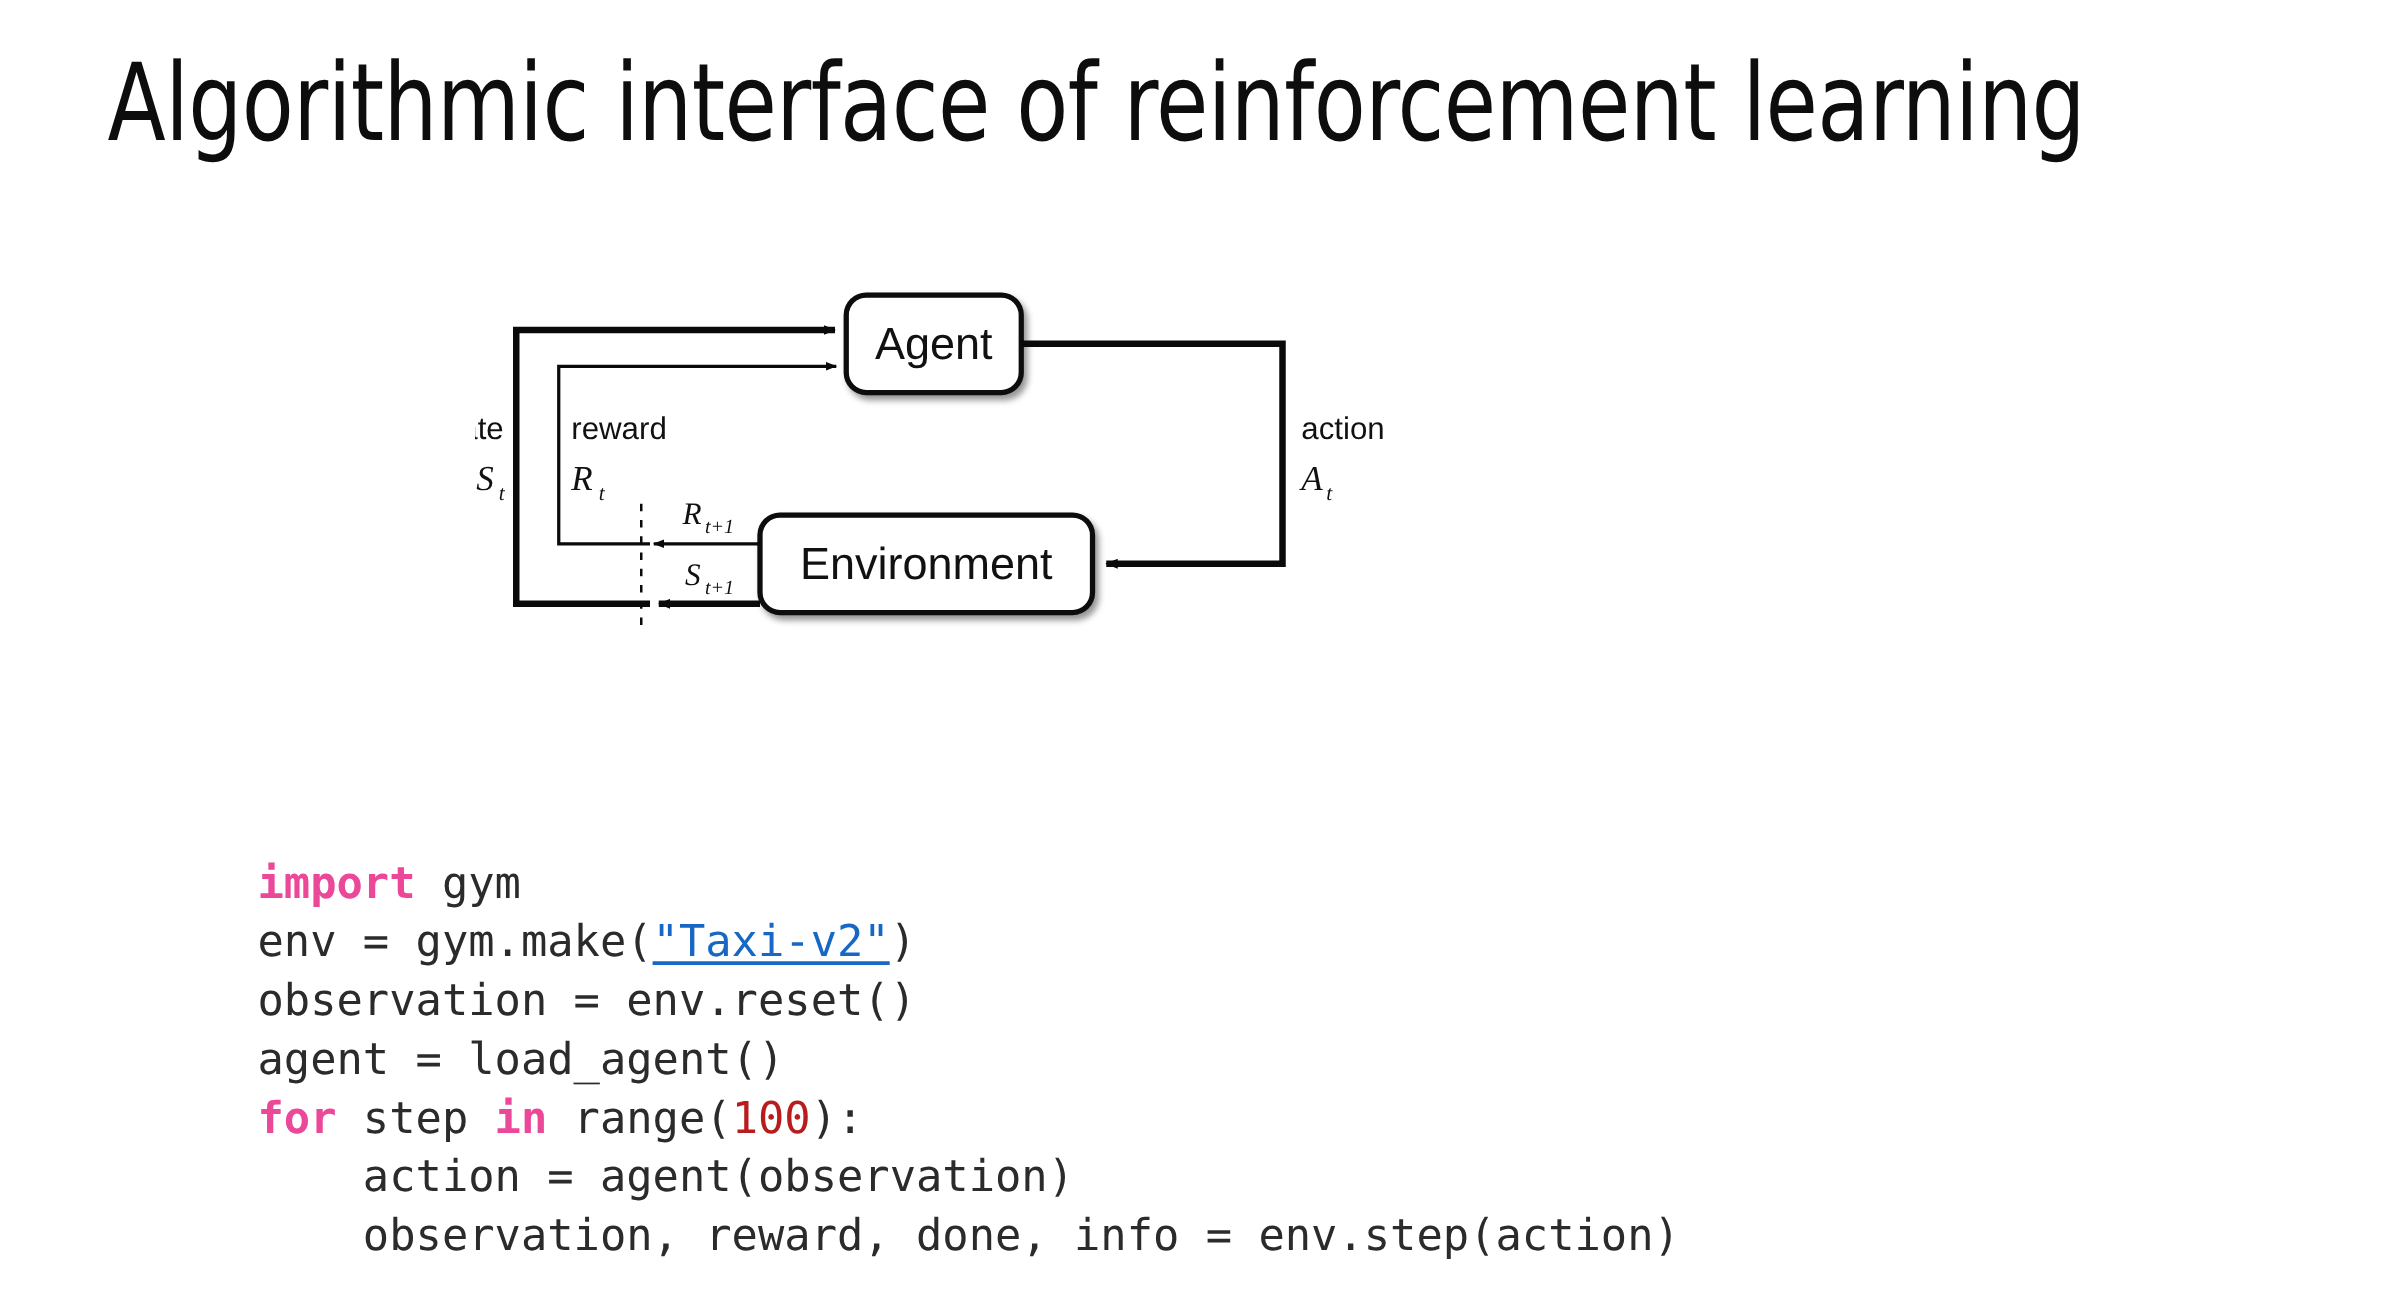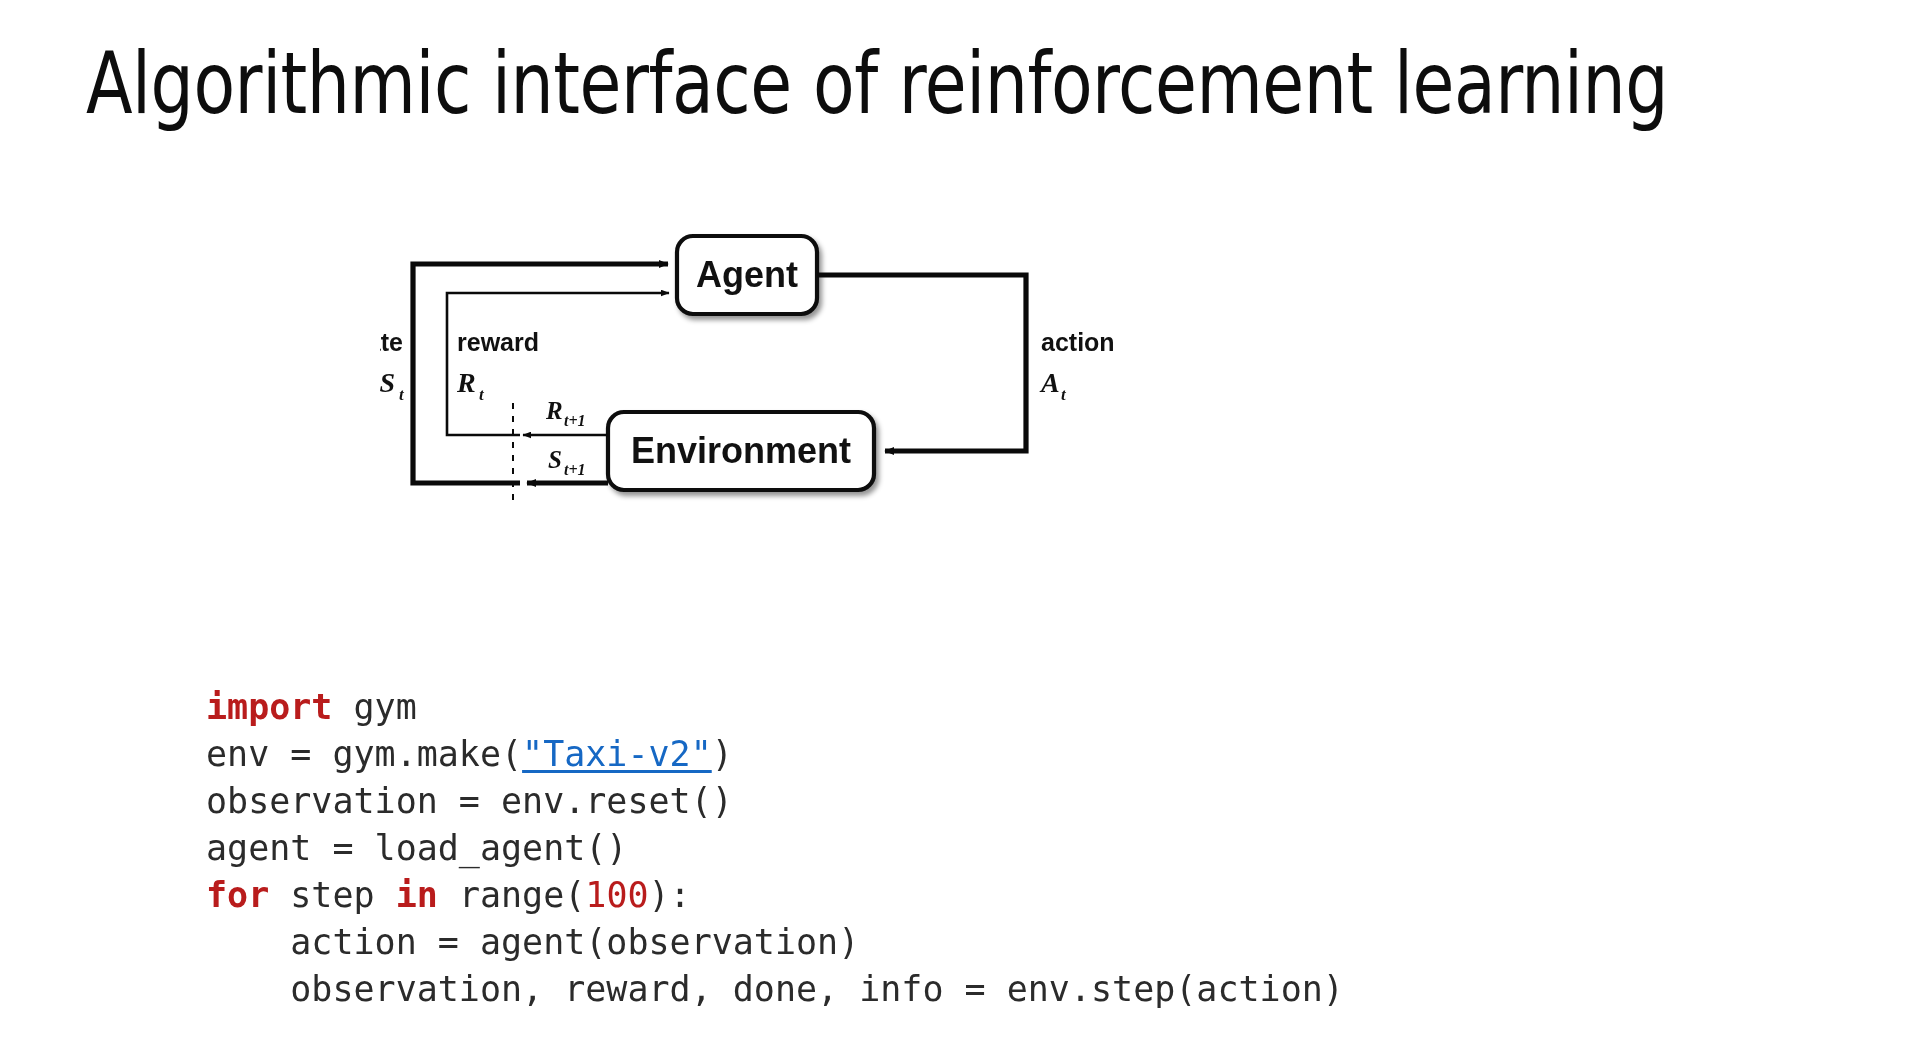--- a/index.html
+++ b/index.html
@@ -34,38 +34,37 @@
     transform-origin: left top;
   }
 
   
   .diagram {
     position: absolute;
     left: 380px;
     top: 220px;
     width: 820px;
     height: 310px;
-    font-weight: bold;
   }
   .diagram svg { display: block; }
 
   
   .code-block {
     position: absolute;
     left: 206px;
     top: 684px;
     font-family: "DejaVu Sans Mono", "Liberation Mono", monospace;
     font-size: 35px;
     line-height: 47px;
     color: #2b2b2b;
     white-space: pre;
     letter-spacing: 0px;
   }
   .code-line { white-space: pre; }
-  .kw { font-weight: bold; color: #b91c1c; }
+  .kw { font-weight: bold; color: #ec4899; }
   .num { color: #b91c1c; }
   .lnk {
     color: #1668c4;
     text-decoration: underline;
     text-decoration-thickness: 3px;
     text-underline-offset: 4px;
     cursor: pointer;
   }
 </style>
 </head>

